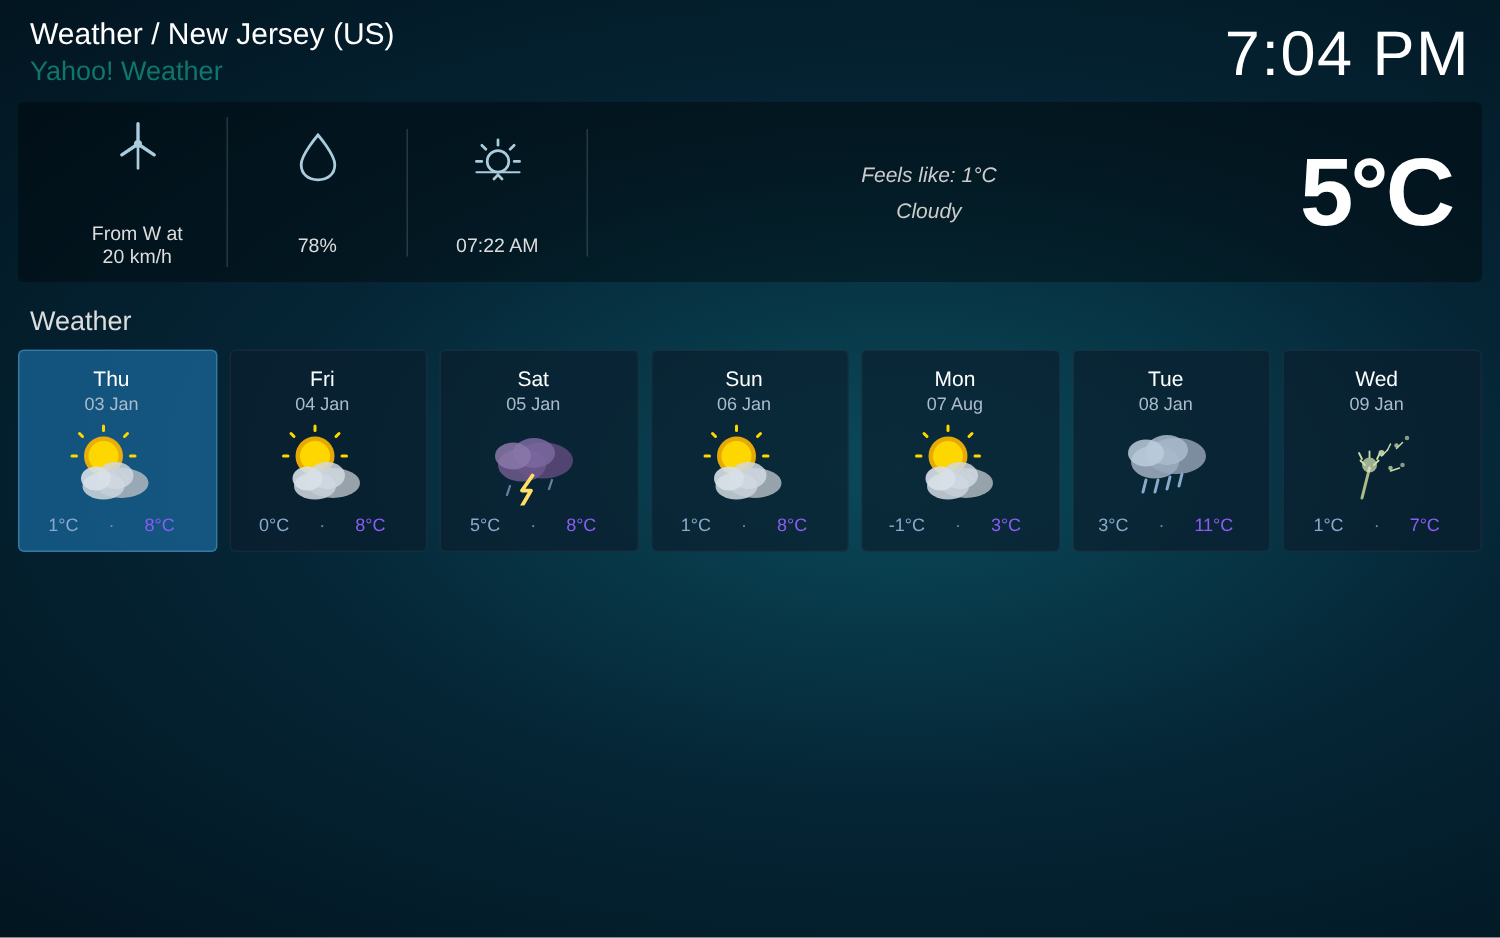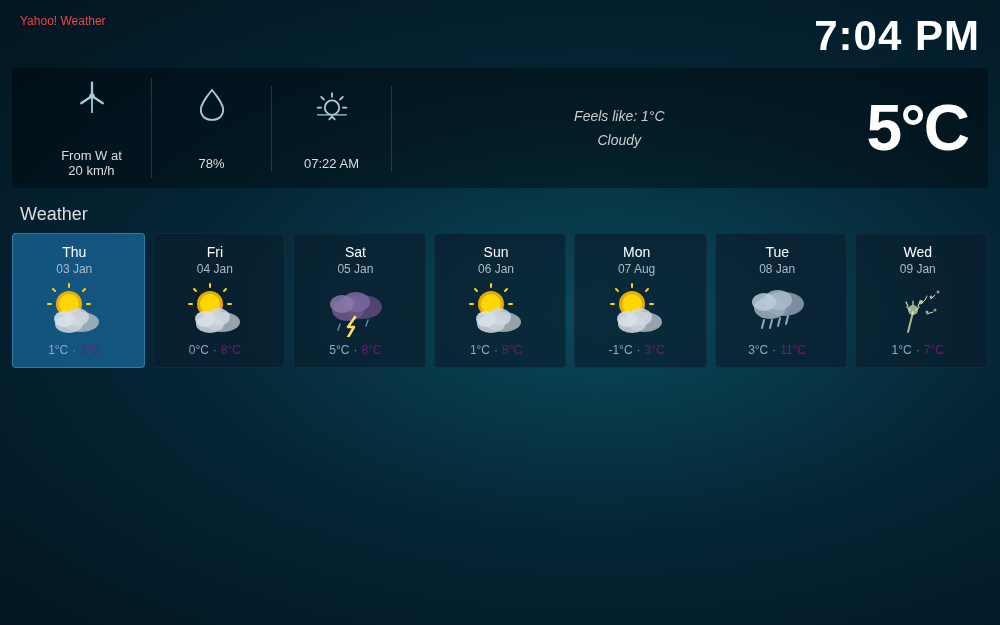--- a/index.html
+++ b/index.html
@@ -26,28 +26,28 @@
       flex-direction: column;
     }
 
     #app-title {
       font-size: 20px;
       font-weight: 300;
       color: #ffffff;
     }
 
     #app-source {
-      font-size: 12px;
-      color: #ef4444;
+      font-size: 18px;
+      color: #0f766e;
       margin-top: 2px;
     }
 
     #current-time {
       font-size: 42px;
-      font-weight: 700;
+      font-weight: 400;
       color: #ffffff;
       letter-spacing: 1px;
     }
 
     
     #conditions-bar {
       background: rgba(0,0,0,0.35);
       margin: 0 12px;
       border-radius: 4px;
       display: flex;
@@ -153,34 +153,34 @@
       display: flex;
       align-items: center;
       justify-content: center;
       margin-bottom: 6px;
       position: relative;
     }
 
     .forecast-temps {
       font-size: 12px;
       display: flex;
-      gap: 4px;
+      gap: 20px;
       align-items: center;
     }
 
     .temp-low {
       color: #88aacc;
     }
 
     .temp-separator {
       color: #888888;
     }
 
     .temp-high {
-      color: #701a75;
+      color: #8b5cf6;
     }
 
     .wind-icon-svg {
       width: 36px;
       height: 36px;
     }
 
     .humidity-icon-svg {
       width: 28px;
       height: 36px;
@@ -194,20 +194,21 @@
     .sunset-icon-svg {
       width: 36px;
       height: 36px;
     }
   </style>
 </head>
 <body>
 
 <div id="header">
   <div id="header-left">
+    <span id="app-title">Weather / New Jersey (US)</span>
     <span id="app-source">Yahoo! Weather</span>
   </div>
   <span id="current-time">7:04 PM</span>
 </div>
 
 <div id="conditions-bar">
 
   <div class="condition-item">
     <div class="condition-icon">
       <svg class="wind-icon-svg" viewBox="0 0 40 40" fill="none" xmlns="http://www.w3.org/2000/svg">

